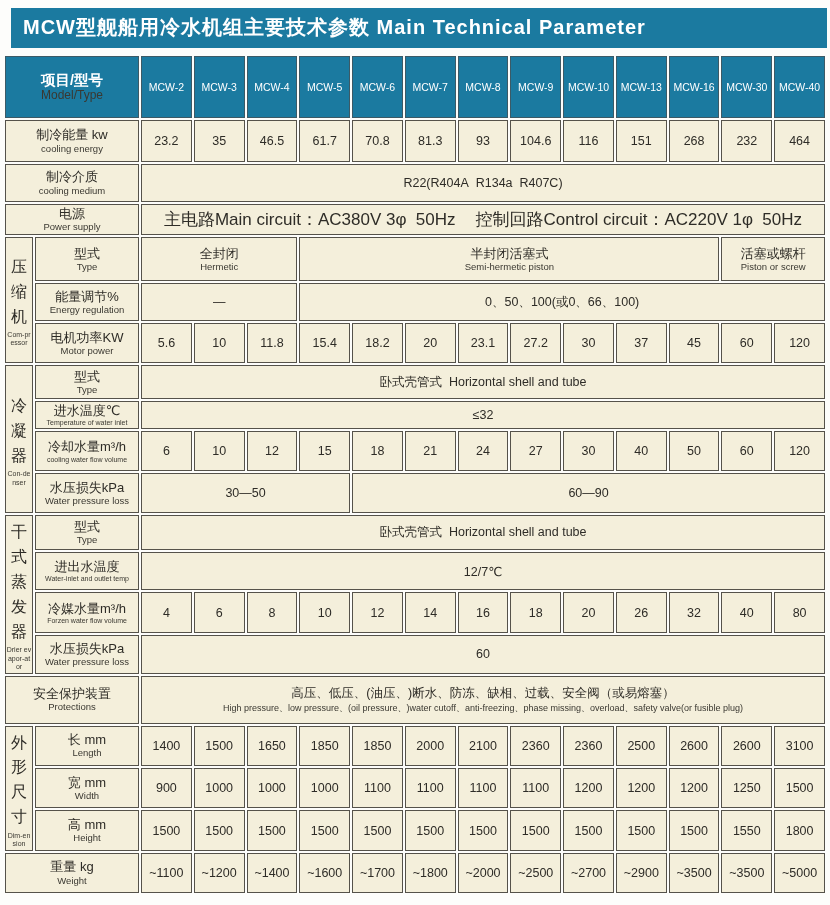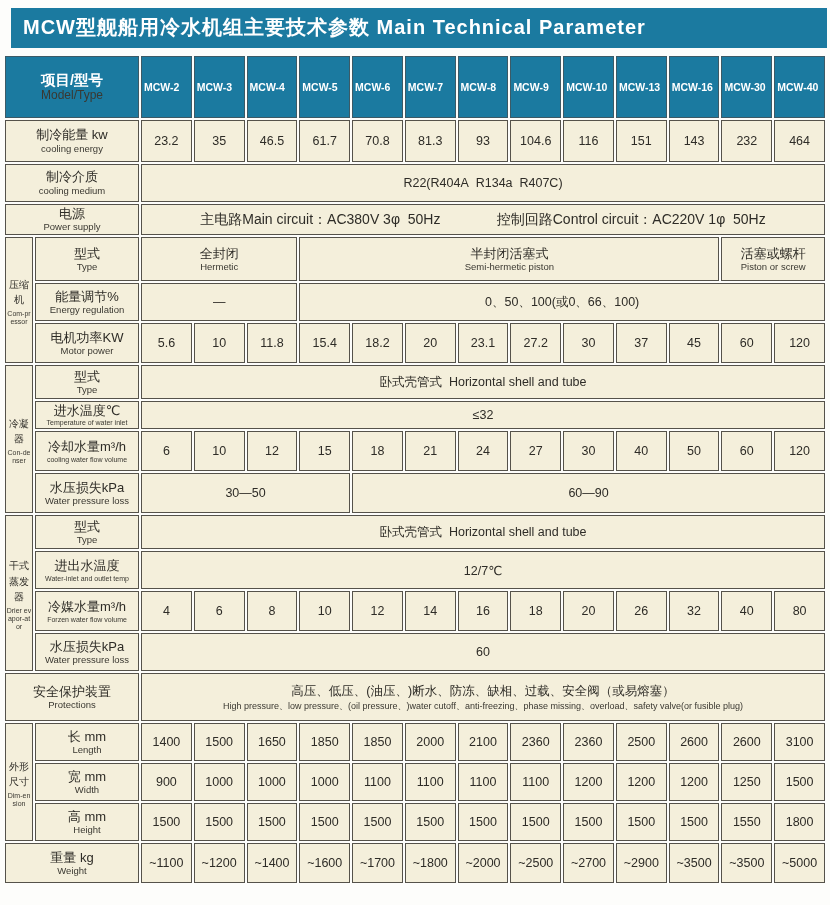--- a/index.html
+++ b/index.html
@@ -18,32 +18,32 @@
     border-collapse:separate; border-spacing:2px;
     width:824px; table-layout:fixed; margin:0 3px;
   }
   td,th {
     border:1px solid #55524a; background:#f4efdb;
     padding:1px 2px; overflow:hidden; vertical-align:middle;
   }
   th.corner, th.m { background:#1b7aa0; color:#ffffff; border-color:#3c5a66; }
   th.corner .zh { font-size:14.5px; font-weight:bold; }
   th.corner .en { font-size:12px; font-weight:normal; }
-  th.m { font-size:10.5px; font-weight:bold; text-align:left; }
+  th.m { font-size:10.5px; font-weight:normal; text-align:center; }
   .v { text-align:center; font-size:12.5px; }
   .zh { font-size:13px; text-align:center; line-height:1.25; }
   .en { font-size:9.5px; text-align:center; line-height:1.15; color:#3a3831; }
   .en.tiny { font-size:7px; }
   td.s {
     text-align:center; padding:4px 0 2px 0; vertical-align:middle;
     font-size:14px;
   }
-  td.s .zh { font-size:10px; line-height:1.55; word-break:break-all; }
+  td.s .zh { font-size:16px; line-height:1.55; word-break:break-all; }
   td.s .en { font-size:7px; word-break:break-all; padding:2px 0 0 0; }
-  .flexrow { display:flex; justify-content:space-evenly; align-items:center; font-size:14px;text-align:center; }
+  .flexrow { display:flex; justify-content:space-evenly; align-items:center; font-size:17px;text-align:center; }
   .pz { font-size:12.5px; text-align:center; line-height:1.4; }
   .pe { font-size:9px; text-align:center; line-height:1.2; color:#3a3831; }
 </style>
 </head>
 <body>
 
 <div class="titlebar">MCW型舰船用冷水机组主要技术参数 Main Technical Parameter</div>
 
 <table class="spec">
   <colgroup>
@@ -93,21 +93,21 @@
     <td class="v">23.2</td>
     <td class="v">35</td>
     <td class="v">46.5</td>
     <td class="v">61.7</td>
     <td class="v">70.8</td>
     <td class="v">81.3</td>
     <td class="v">93</td>
     <td class="v">104.6</td>
     <td class="v">116</td>
     <td class="v">151</td>
-    <td class="v">143</td>
+    <td class="v">268</td>
     <td class="v">232</td>
     <td class="v">464</td>
   </tr>
 
   <tr style="height:38px">
     <td class="l" colspan="2">
       <div class="zh">制冷介质</div>
       <div class="en">cooling medium</div>
     </td>
     <td class="v" colspan="13">R22(R404A&nbsp;&nbsp;R134a&nbsp;&nbsp;R407C)</td>

